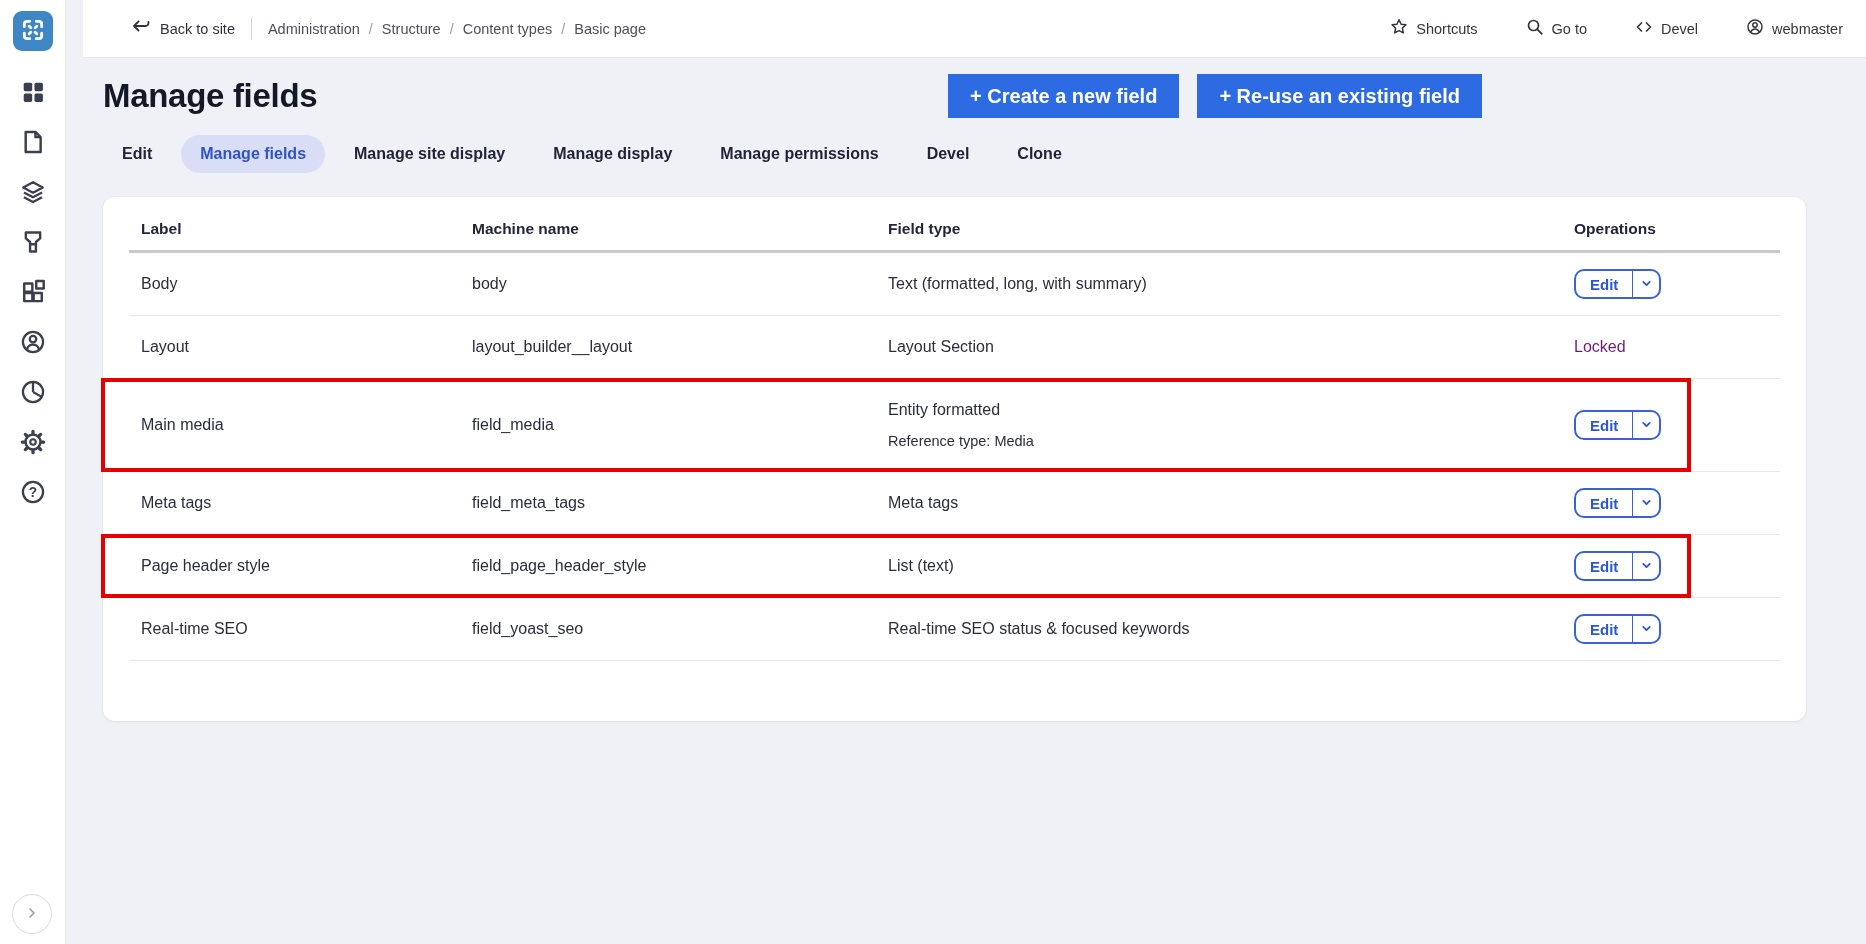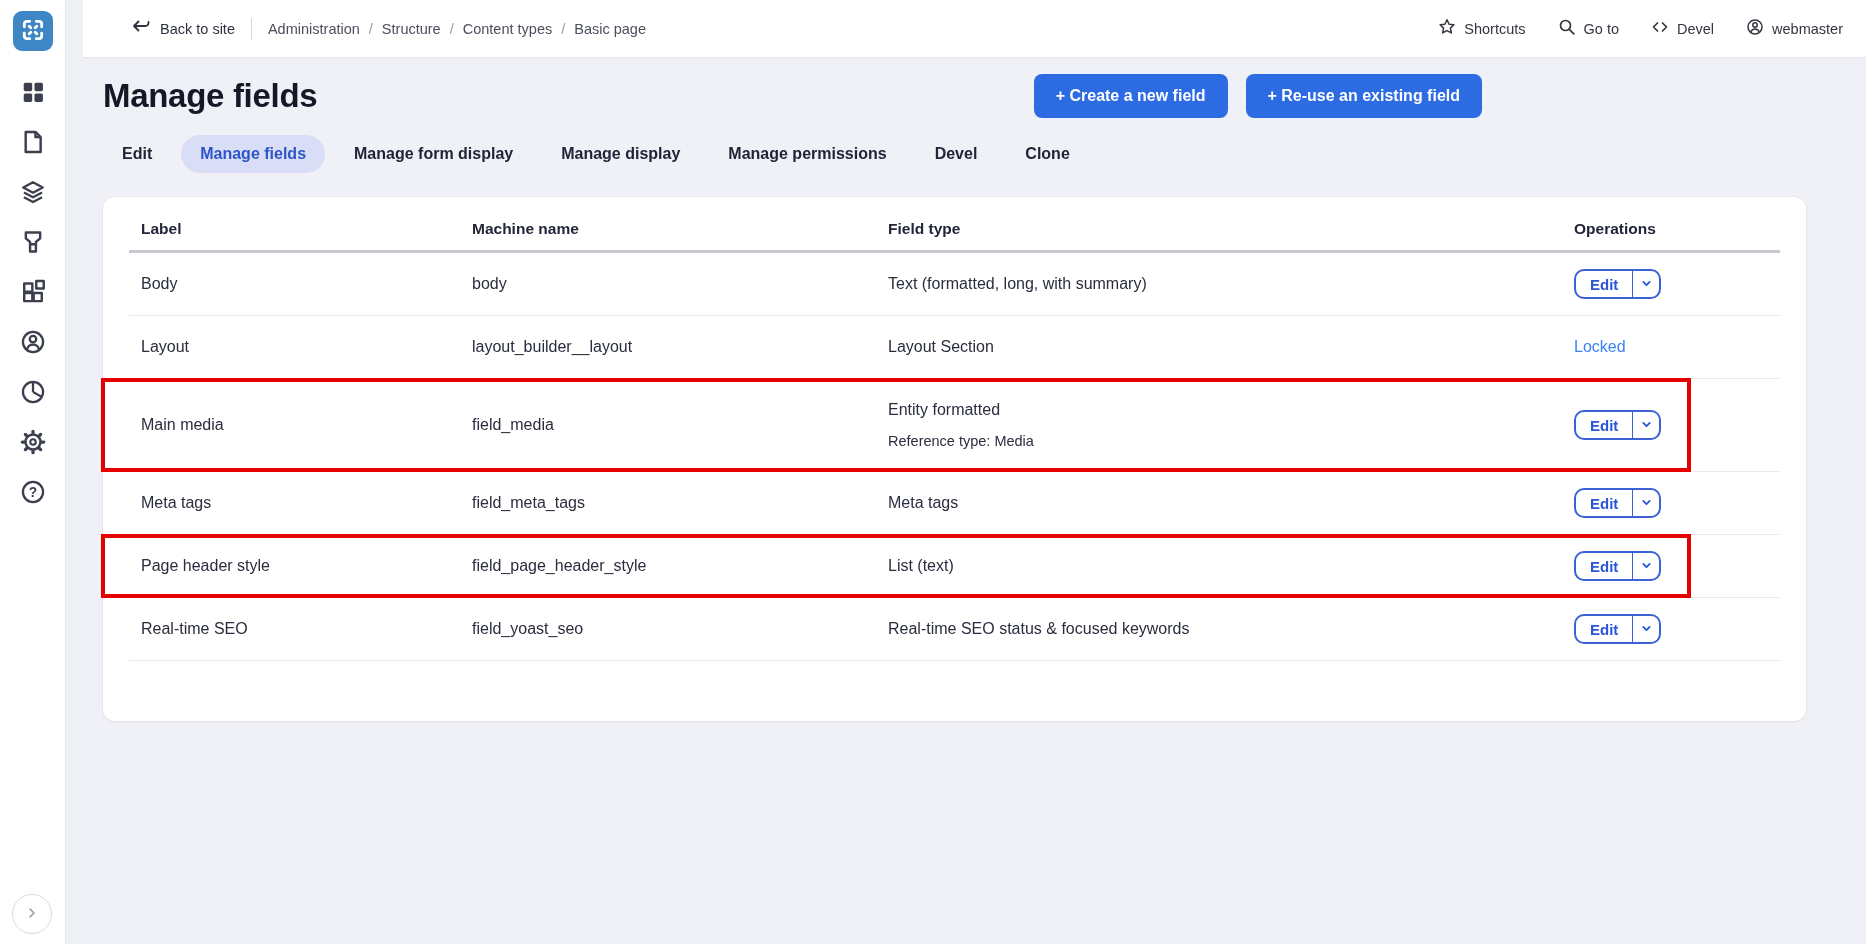--- a/index.html
+++ b/index.html
@@ -26,32 +26,32 @@
   .topbar { position:fixed; left:83px; top:0; width:1800px; height:58px;
     background:#fff; border-bottom:1px solid #e5e6eb; display:flex;
     align-items:center; padding:0 40px 0 49px; z-index:10; }
   .back-link { display:flex; align-items:center; gap:9px; font-size:14.5px;
     color:#2e3140; cursor:pointer; background:none; border:none;
     font-family:inherit; }
   .tb-divider { width:1px; height:22px; background:#d2d3d9; margin:0 16px; }
   .crumbs { display:flex; align-items:center; gap:9px; font-size:14.5px; color:#4c4f5e; }
   .crumb { cursor:pointer; }
   .crumb-sep { color:#9a9ca6; }
-  .tb-actions { margin-left:auto; display:flex; align-items:center; gap:32px; }
+  .tb-actions { margin-left:auto; display:flex; align-items:center; gap:48px; }
   .tb-action { display:flex; align-items:center; gap:8px; font-size:14.5px;
     color:#33363f; cursor:pointer; background:none; border:none; font-family:inherit; }
   .tb-action svg { width:18px; height:18px; }
 
   
   .main { position:absolute; left:54px; top:58px; width:1476px; padding:16px 48px 0 49px; }
   .page-head { display:flex; align-items:center; }
   .page-title { font-size:33px; font-weight:700; color:#151827; letter-spacing:-.3px; }
   .head-actions { margin-left:auto; display:flex; gap:18px; }
   .btn-primary { height:44px; padding:0 22px; background:#2c6be2; color:#fff;
-    border:none; border-radius:8px; font-size:16px; font-weight:600;
+    border:none; border-radius:0; font-size:20px; font-weight:600;
     font-family:inherit; cursor:pointer; }
 
   .tabs { display:flex; align-items:center; gap:10px; margin-top:17px; }
   .tab { font-size:16px; font-weight:700; color:#212437; padding:10px 19px;
     border-radius:999px; background:none; border:none; font-family:inherit; cursor:pointer; }
   .tab.active { background:#d9def6; color:#2d55c8; }
 
   
   .card { margin-top:24px; width:1703px; background:#fff; border-radius:12px;
     box-shadow:0 1px 3px rgba(20,22,40,.06), 0 0 0 1px rgba(20,22,40,.02);
@@ -59,21 +59,21 @@
   .ftable { width:100%; }
   .fhead, .frow { display:grid; grid-template-columns:331px 416px 686px 1fr;
     align-items:center; }
   .fhead { min-height:46px; border-bottom:3px solid #c8c9ce;
     font-size:15.5px; font-weight:700; color:#23263a; }
   .fhead > div, .frow > div { padding-left:12px; }
   .frow { min-height:63px; border-bottom:1px solid #e8e8ed;
     font-size:16px; color:#2a2d3d; position:relative; }
   .frow.tall { min-height:93px; }
   .c-type .sub { font-size:14.5px; margin-top:14px; }
-  .locked { font-size:16px; color:#3b82f6;margin-top:20px; }
+  .locked { font-size:16px; color:#701a75;margin-top:20px; }
 
   .edit-btn { display:inline-flex; align-items:stretch; height:30px;
     border:2px solid #3b62d5; border-radius:10px; background:#fff; overflow:hidden;
     cursor:pointer; }
   .edit-main { display:flex; align-items:center; padding:0 14px; font-size:15px;
     font-weight:700; color:#2b57d6; background:none; border:none; font-family:inherit;
     cursor:pointer; }
   .edit-toggle { display:flex; align-items:center; justify-content:center;
     width:27px; border:none; border-left:1px solid #3b62d5; background:none;
     color:#2b57d6; cursor:pointer; }
@@ -251,21 +251,21 @@
     <h1 class="page-title">Manage fields</h1>
     <div class="head-actions">
       <button class="btn-primary">+ Create a new field</button>
       <button class="btn-primary">+ Re-use an existing field</button>
     </div>
   </div>
 
   <div class="tabs">
     <button class="tab">Edit</button>
     <button class="tab active">Manage fields</button>
-    <button class="tab">Manage form display</button>
+    <button class="tab">Manage site display</button>
     <button class="tab">Manage display</button>
     <button class="tab">Manage permissions</button>
     <button class="tab">Devel</button>
     <button class="tab">Clone</button>
   </div>
 
   <section class="card">
     <div class="ftable">
       <div class="fhead">
         <div>Label</div>

